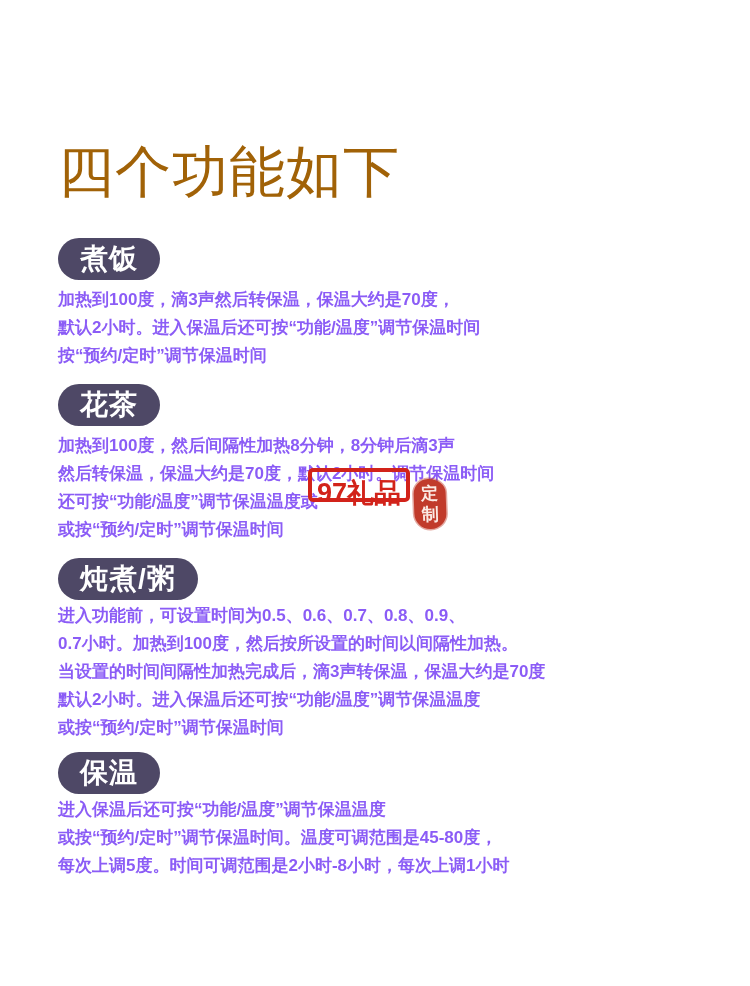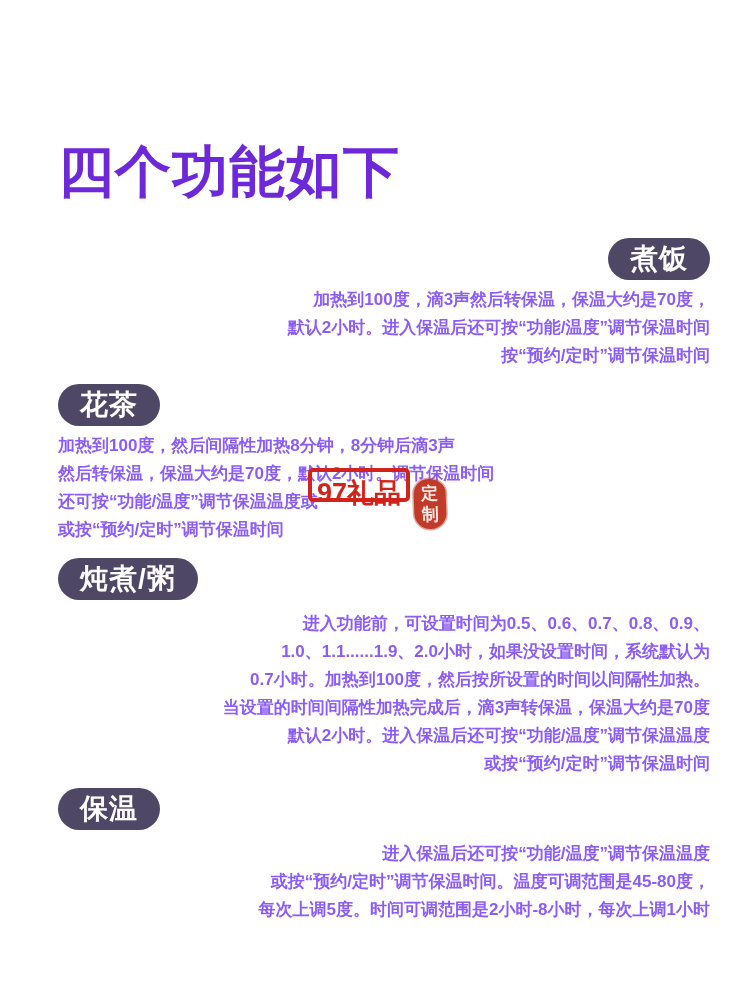--- a/index.html
+++ b/index.html
@@ -6,37 +6,37 @@
   body{
     width:750px;height:986px;background:#ffffff;
     font-family:"Liberation Sans","DejaVu Sans",sans-serif;
     -webkit-font-smoothing:antialiased;
   }
   .page{position:relative;width:750px;height:986px;overflow:hidden;background:#ffffff;}
   .content{padding:0 40px 0 58px;}
 
   .page-title{
     padding-top:140px;
-    font-size:56px;line-height:64px;font-weight:bold;
-    color:#6d28d9;letter-spacing:1px;
+    font-size:56px;line-height:64px;font-weight:normal;
+    color:#a16207;letter-spacing:1px;
   }
 
   .section{margin-top:14px;}
-  .section.first{margin-top:34px;text-align:right;}
+  .section.first{margin-top:34px;}
   .section.s4{margin-top:10px;}
 
   .badge{
     display:inline-block;
     background:#4e4866;color:#ffffff;
     font-size:28px;font-weight:bold;line-height:34px;
     padding:4px 22px;border-radius:22px;
     letter-spacing:1px;
   }
   .para{margin-top:6px;font-size:17px;line-height:28px;color:#8b5cf6;font-weight:bold;}
-  .section.s3 .para,.section.s4 .para{margin-top:10px;text-align:right;}
+  .section.s3 .para,.section.s4 .para{margin-top:2px;}
   .para .line{display:block;white-space:nowrap;}
 
   
   .watermark-box{
     position:absolute;left:308px;top:468px;
     border:4px solid #d2231a;border-radius:5px;
     padding:0 5px;height:26px;
     display:flex;align-items:center;
     background:transparent;
   }
@@ -81,21 +81,20 @@
         <span class="line">然后转保温，保温大约是70度，默认2小时。调节保温时间</span>
         <span class="line">还可按“功能/温度”调节保温温度或</span>
         <span class="line">或按“预约/定时”调节保温时间</span>
       </div>
     </div>
 
     <div class="section s3">
       <span class="badge">炖煮/粥</span>
       <div class="para">
         <span class="line">进入功能前，可设置时间为0.5、0.6、0.7、0.8、0.9、</span>
-        <span class="line">1.0、1.1......1.9、2.0小时，如果没设置时间，系统默认为</span>
         <span class="line">0.7小时。加热到100度，然后按所设置的时间以间隔性加热。</span>
         <span class="line">当设置的时间间隔性加热完成后，滴3声转保温，保温大约是70度</span>
         <span class="line">默认2小时。进入保温后还可按“功能/温度”调节保温温度</span>
         <span class="line">或按“预约/定时”调节保温时间</span>
       </div>
     </div>
 
     <div class="section s4">
       <span class="badge">保温</span>
       <div class="para">

